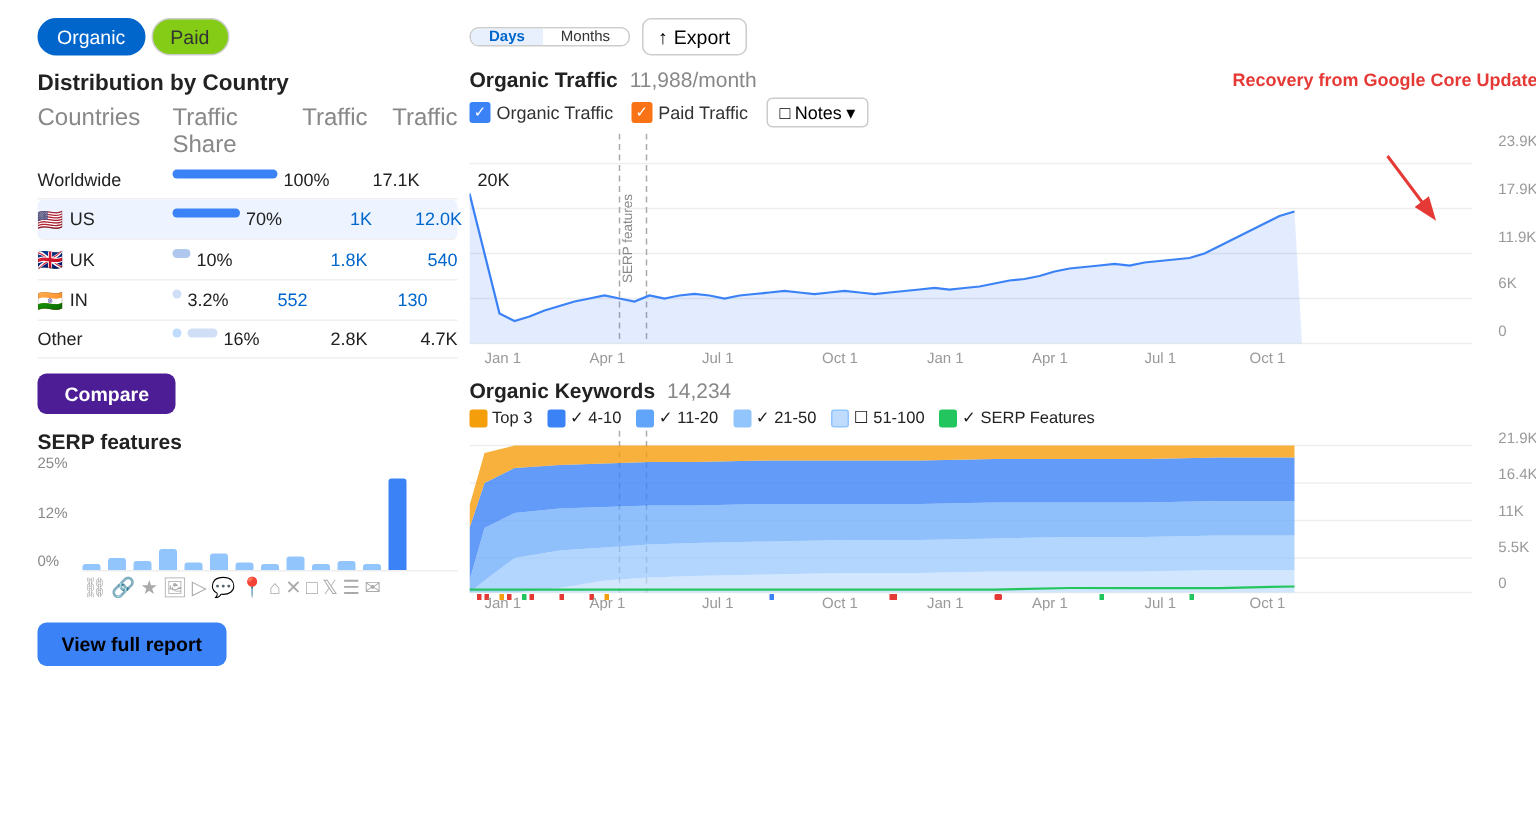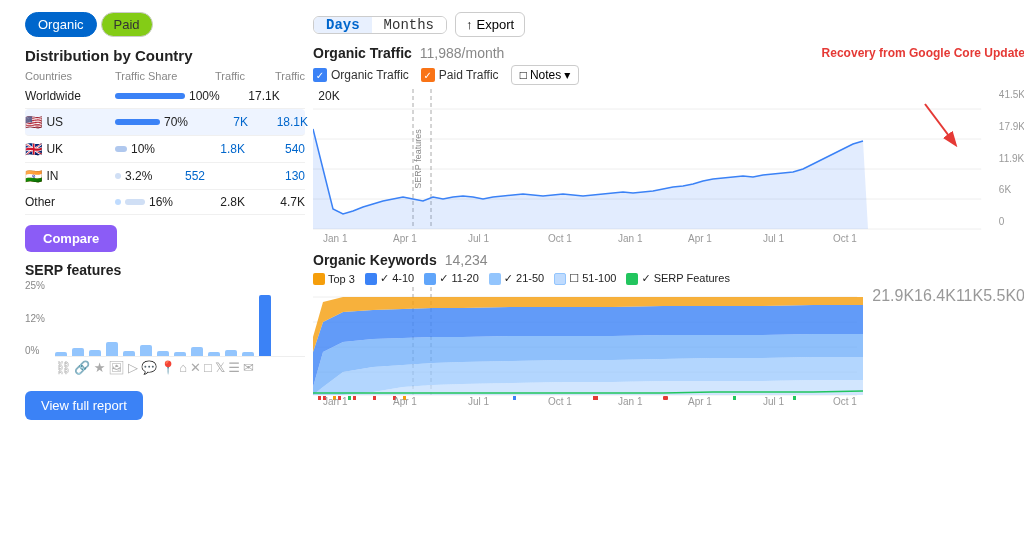--- a/index.html
+++ b/index.html
@@ -8,46 +8,46 @@
     .left-panel { width: 280px; flex-shrink: 0; display: flex; flex-direction: column; gap: 10px; }
     .right-panel { flex: 1; display: flex; flex-direction: column; gap: 8px; }
 
     
     .tab-row { display: flex; gap: 4px; align-items: center; }
     .tab-btn { padding: 4px 12px; border-radius: 20px; border: 1.5px solid #ccc; background: #84cc16; cursor: pointer; font-size: 13px; font-weight: 500; color: #333; }
     .tab-btn.active { background: #0066cc; color: #fff; border-color: #0066cc; }
 
     
     .section-title { font-size: 15px; font-weight: 700; margin-bottom: 4px; }
-    .table-header { display: grid; grid-template-columns: 90px 1fr 60px 60px; font-size: 11px; color: #888; padding: 2px 0; }
+    .table-header { display: grid; grid-template-columns: 90px 1fr 60px 60px; font-size: 16px; color: #888; padding: 2px 0; }
     .table-row-item { display: grid; grid-template-columns: 90px 1fr 60px 60px; align-items: center; padding: 5px 0; border-bottom: 1px solid #f0f0f0; font-size: 12px; }
     .table-row-item.highlighted { background: #eef4ff; border-radius: 4px; }
-    .bar-container { display: flex; align-items: center; gap: 4px; }
+    .bar-container { display: flex; align-items: flex-start; gap: 4px; }
     .bar { height: 6px; border-radius: 3px; background: #3b82f6; }
     .bar.light { background: #b0c8ee; }
     .bar.lighter { background: #d0dff5; }
     .bar.dot { width: 6px; height: 6px; border-radius: 50%; background: #3b82f6; }
     .traffic-val { color: #0066cc; font-weight: 500; }
     .keyword-val { color: #0066cc; font-weight: 500; }
     .flag { font-size: 14px; margin-right: 4px; }
     .country-label { display: flex; align-items: center; }
 
-    .compare-btn { background: #8b5cf6; color: #fff; border: none; border-radius: 6px; padding: 6px 18px; font-size: 13px; font-weight: 600; cursor: pointer; width: fit-content; }
+    .compare-btn { background: #4c1d95; color: #fff; border: none; border-radius: 6px; padding: 6px 18px; font-size: 13px; font-weight: 600; cursor: pointer; width: fit-content; }
 
     
     .serp-title { font-size: 14px; font-weight: 700; margin-bottom: 2px; }
-    .view-full-btn { background: #3b82f6; color: #ffffff; border: none; border-radius: 6px; padding: 7px 16px; font-size: 13px; font-weight: 400; cursor: pointer; margin-top: 6px; width: fit-content; }
+    .view-full-btn { background: #3b82f6; color: #000000; border: none; border-radius: 6px; padding: 7px 16px; font-size: 13px; font-weight: 700; cursor: pointer; margin-top: 6px; width: fit-content; }
 
     
     .time-controls { display: flex; align-items: center; justify-content: space-between; }
     .time-btns { display: flex; gap: 8px; align-items: center; }
     .time-btn { background: none; border: none; font-size: 13px; color: #555; cursor: pointer; padding: 2px 4px; }
     .time-btn.active { color: #0066cc; font-weight: 700; border-bottom: 2px solid #0066cc; }
     .day-month-group { display: flex; border: 1.5px solid #ccc; border-radius: 6px; overflow: hidden; }
-    .day-month-btn { padding: 0 12px; border: none; background: #fff; font-size: 14px; cursor: pointer; color: #333; font-family: Liberation Mono, monospace; }
+    .day-month-btn { padding: 0 12px; border: none; background: #fff; font-size: 10px; cursor: pointer; color: #333; }
     .day-month-btn.active { background: #e8f0fe; color: #0066cc; font-weight: 600; }
     .export-btn { display: flex; align-items: center; gap: 4px; border: 1.5px solid #ccc; border-radius: 6px; padding: 4px 10px; background: #fff; font-size: 13px; cursor: pointer; }
     .chart-header { display: flex; align-items: center; gap: 8px; margin-bottom: 4px; }
     .chart-title { font-size: 14px; font-weight: 700; }
     .chart-subtitle { font-size: 14px; color: #888; }
     .legend { display: flex; align-items: center; gap: 12px; margin-bottom: 4px; }
     .legend-item { display: flex; align-items: center; gap: 4px; font-size: 12px; color: #333; }
     .notes-btn { display: flex; align-items: center; gap: 3px; border: 1.5px solid #ccc; border-radius: 4px; padding: 2px 8px; font-size: 12px; cursor: pointer; background: #fff; }
     .keywords-header { display: flex; align-items: center; gap: 8px; margin-bottom: 4px; }
     .keywords-legend { display: flex; gap: 10px; flex-wrap: wrap; margin-bottom: 2px; }
@@ -86,42 +86,42 @@
         <span style="text-align:right">17.1K</span>
         <span style="text-align:right">20K</span>
       </div>
 
       <div class="table-row-item highlighted">
         <span class="country-label"><span class="flag">🇺🇸</span>US</span>
         <div class="bar-container">
           <div class="bar" style="width:45px"></div>
           <span>70%</span>
         </div>
-        <span class="traffic-val" style="text-align:right">7K</span>
-        <span class="keyword-val" style="text-align:right">18.1K</span>
+        <span class="traffic-val" style="text-align:right">1K</span>
+        <span class="keyword-val" style="text-align:right">12.0K</span>
       </div>
 
       <div class="table-row-item">
         <span class="country-label"><span class="flag">🇬🇧</span>UK</span>
         <div class="bar-container">
           <div class="bar light" style="width:12px"></div>
           <span>10%</span>
         </div>
         <span class="traffic-val" style="text-align:right">1.8K</span>
         <span class="keyword-val" style="text-align:right">540</span>
       </div>
 
       <div class="table-row-item">
         <span class="country-label"><span class="flag">🇮🇳</span>IN</span>
         <div class="bar-container">
           <div class="bar lighter" style="width:6px"></div>
           <span>3.2%</span>
         </div>
         <span class="traffic-val" style="">552</span>
-        <span class="keyword-val" style="text-align:right">130</span>
+        <span class="keyword-val" style="text-align:center">130</span>
       </div>
 
       <div class="table-row-item">
         <span>Other</span>
         <div class="bar-container">
           <div class="bar dot" style="width:6px;height:6px;border-radius:50%;background:#bfdbfe"></div>
           <div class="bar lighter" style="width:20px"></div>
           <span>16%</span>
         </div>
         <span style="text-align:right">2.8K</span>
@@ -243,21 +243,21 @@
           <text x="10" y="153" font-size="10" fill="#999">Jan 1</text>
           <text x="80" y="153" font-size="10" fill="#999">Apr 1</text>
           <text x="155" y="153" font-size="10" fill="#999">Jul 1</text>
           <text x="235" y="153" font-size="10" fill="#999">Oct 1</text>
           <text x="305" y="153" font-size="10" fill="#999">Jan 1</text>
           <text x="375" y="153" font-size="10" fill="#999">Apr 1</text>
           <text x="450" y="153" font-size="10" fill="#999">Jul 1</text>
           <text x="520" y="153" font-size="10" fill="#999">Oct 1</text>
         </svg>
         <div style="display:flex;flex-direction:column;justify-content:space-between;font-size:10px;color:#999;padding-left:4px;height:140px;padding-bottom:2px">
-          <span>41.5K</span>
+          <span>23.9K</span>
           <span>17.9K</span>
           <span>11.9K</span>
           <span>6K</span>
           <span>0</span>
         </div>
 
         <svg style="position:absolute;top:10px;right:40px;width:80px;height:60px">
           <defs>
             <marker id="arrowhead" markerWidth="8" markerHeight="6" refX="6" refY="3" orient="auto">
               <polygon points="0 0, 8 3, 0 6" fill="#e53935"></polygon>
@@ -342,21 +342,21 @@
 
           <text x="10" y="118" font-size="10" fill="#999">Jan 1</text>
           <text x="80" y="118" font-size="10" fill="#999">Apr 1</text>
           <text x="155" y="118" font-size="10" fill="#999">Jul 1</text>
           <text x="235" y="118" font-size="10" fill="#999">Oct 1</text>
           <text x="305" y="118" font-size="10" fill="#999">Jan 1</text>
           <text x="375" y="118" font-size="10" fill="#999">Apr 1</text>
           <text x="450" y="118" font-size="10" fill="#999">Jul 1</text>
           <text x="520" y="118" font-size="10" fill="#999">Oct 1</text>
         </svg>
-        <div style="display:flex;flex-direction:row;justify-content:space-between;font-size:16px;color:#999;padding-left:4px;height:108px">
+        <div style="display:flex;flex-direction:column;justify-content:space-between;font-size:10px;color:#999;padding-left:4px;height:108px">
           <span>21.9K</span>
           <span>16.4K</span>
           <span>11K</span>
           <span>5.5K</span>
           <span>0</span>
         </div>
       </div>
     </div>
   </div>
 </div>

